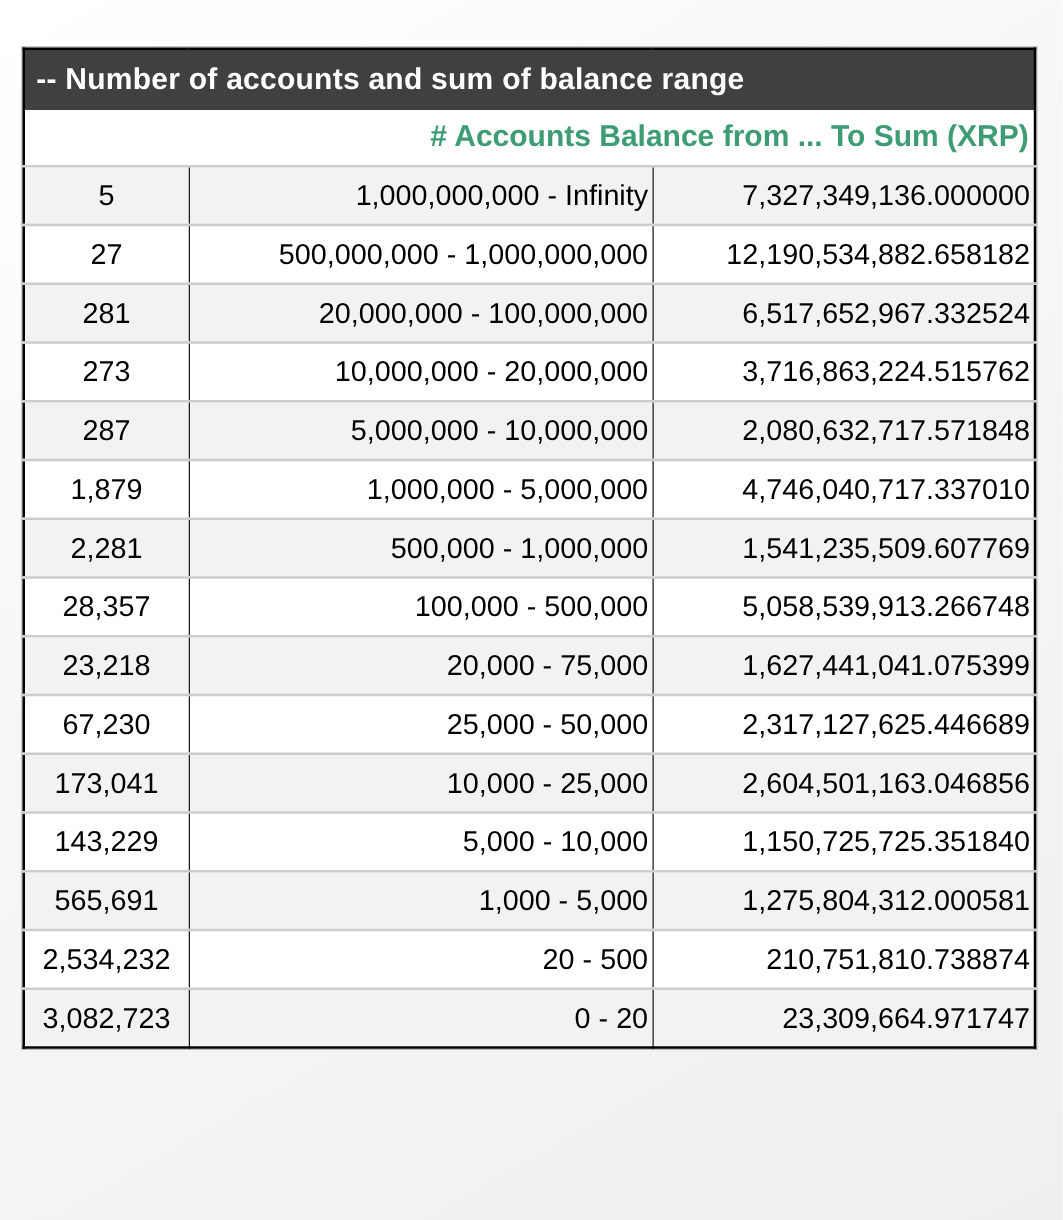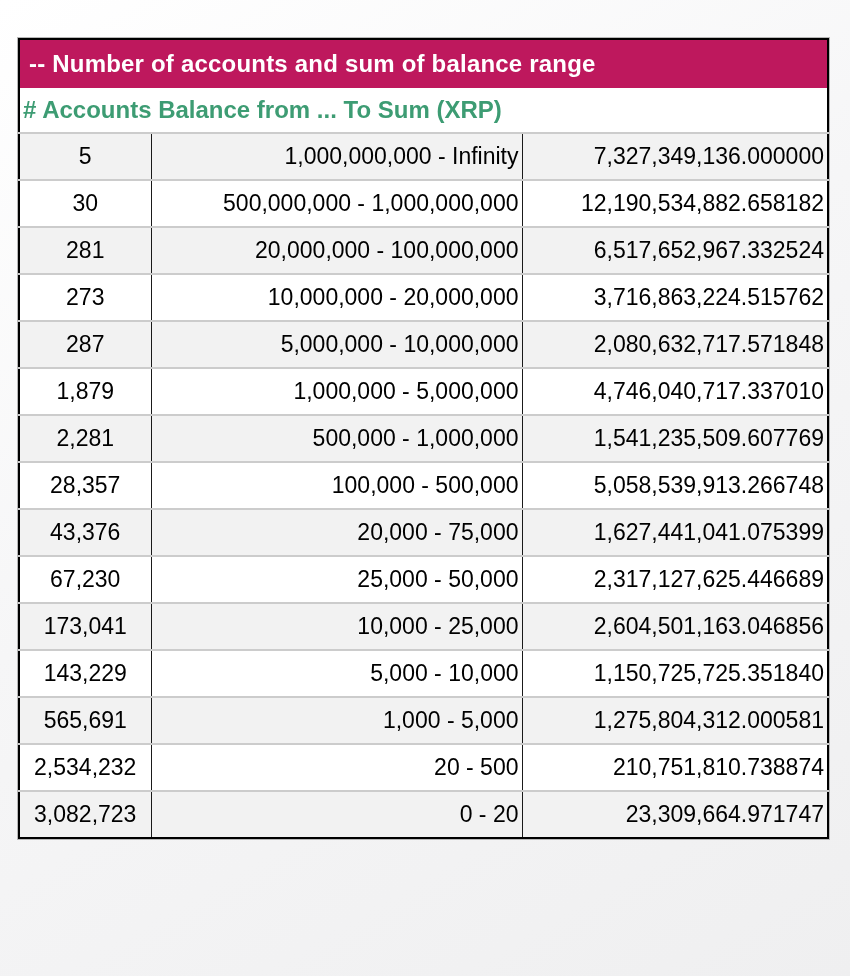--- a/index.html
+++ b/index.html
@@ -27,34 +27,34 @@
     table-layout: fixed;
     background: #ffffff;
     border: 2px solid #000000;
     box-shadow: 0 0 0 1px #b7b7b7;
   }
   col.c-accounts { width: 132px; }
   col.c-range    { width: 371px; }
   col.c-sum      { width: 306px; }
 
   th.title-bar {
-    background: #be185d;
+    background: #404040;
     color: #ffffff;
     font-size: 24px;
     font-weight: bold;
     text-align: left;
     padding: 10px 6px 10px 9px;
     height: 27px;
     letter-spacing: 0.2px;
   }
   th.sub-header {
     background: #ffffff;
     font-size: 24px;
     font-weight: bold;
-    text-align: left;
+    text-align: right;
     padding: 8px 4px 8px 3px;
     height: 27px;
     border-bottom: 2px solid #cccccc;
   }
   tbody td {
     font-size: 23px;
     color: #000000;
     text-align: center;
     height: 45px;
     padding: 0 3px;
@@ -86,21 +86,21 @@
       </tr>
     </thead>
     <tbody id="tbody">
   <tr>
     <td>5</td>
     <td>1,000,000,000 - Infinity</td>
     <td>7,327,349,136.000000</td>
   </tr>
 
   <tr>
-    <td>30</td>
+    <td>27</td>
     <td>500,000,000 - 1,000,000,000</td>
     <td>12,190,534,882.658182</td>
   </tr>
 
 
   <tr>
     <td>281</td>
     <td>20,000,000 - 100,000,000</td>
     <td>6,517,652,967.332524</td>
   </tr>
@@ -130,21 +130,21 @@
   </tr>
 
   <tr>
     <td>28,357</td>
     <td>100,000 - 500,000</td>
     <td>5,058,539,913.266748</td>
   </tr>
 
 
   <tr>
-    <td>43,376</td>
+    <td>23,218</td>
     <td>20,000 - 75,000</td>
     <td>1,627,441,041.075399</td>
   </tr>
 
   <tr>
     <td>67,230</td>
     <td>25,000 - 50,000</td>
     <td>2,317,127,625.446689</td>
   </tr>
 

